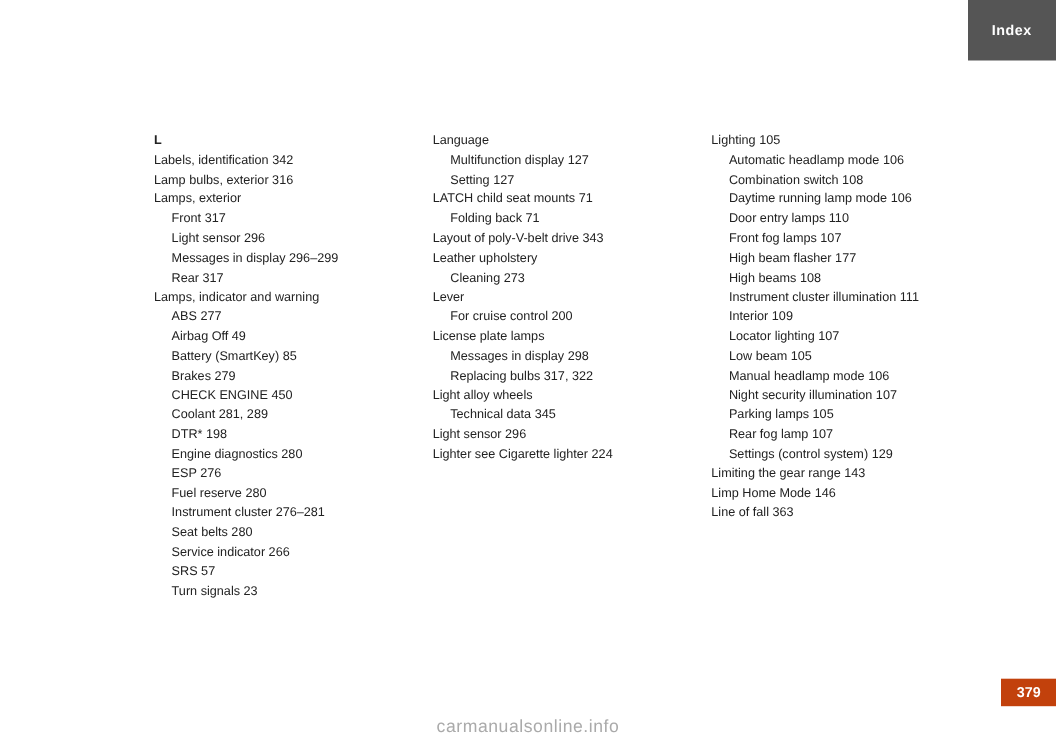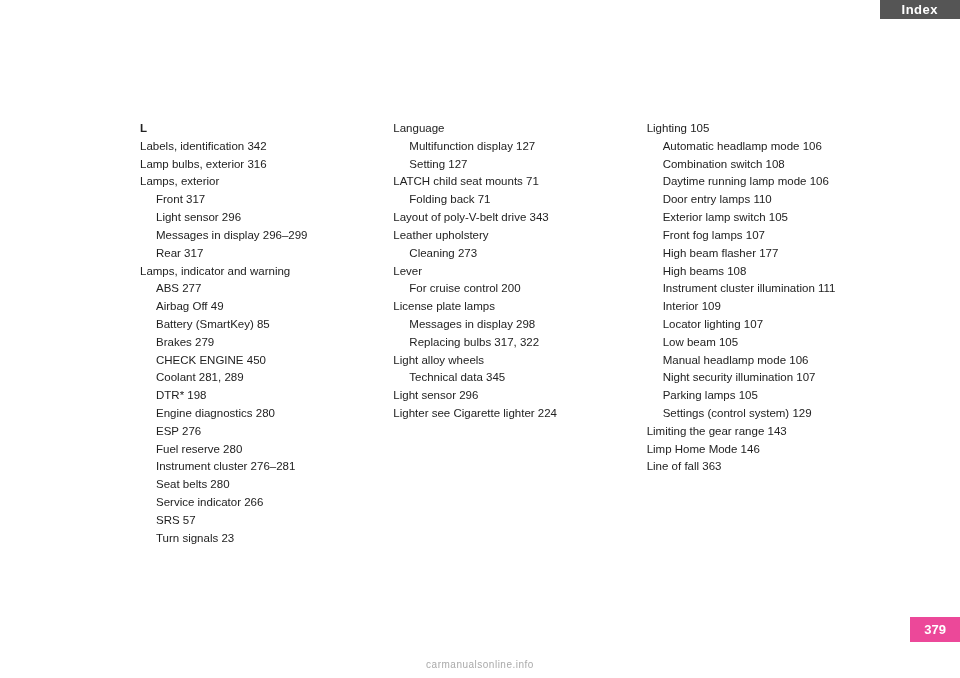--- a/index.html
+++ b/index.html
@@ -21,45 +21,45 @@
       background: #fff;
     }
 
     
     .index-tab {
       position: absolute;
       top: 0;
       right: 0;
       background: #555;
       color: #fff;
-      padding: 2px 22px;
+      padding: 20px 22px;
       font-size: 13px;
       font-weight: bold;
       letter-spacing: 0.5px;
     }
 
     
     .page-number {
       position: absolute;
       bottom: 36px;
       right: 0;
-      background: #ec4899;
+      background: #c2410c;
       color: #fff;
       padding: 5px 14px;
       font-size: 13px;
       font-weight: bold;
     }
 
     
     .watermark {
       position: absolute;
       bottom: 8px;
       left: 50%;
       transform: translateX(-50%);
-      font-size: 10px;
+      font-size: 16px;
       color: #aaa;
       letter-spacing: 0.5px;
     }
 
     
     .content {
       position: absolute;
       top: 120px;
       left: 140px;
       right: 60px;
@@ -142,31 +142,31 @@
         <div class="entry main-entry">Light sensor 296</div>
         <div class="entry main-entry">Lighter see Cigarette lighter 224</div>
       </div>
 
     <div class="column" id="col3-container">
         <div class="entry main-entry">Lighting 105</div>
         <div class="entry sub-entry">Automatic headlamp mode 106</div>
         <div class="entry sub-entry">Combination switch 108</div>
         <div class="entry sub-entry">Daytime running lamp mode 106</div>
         <div class="entry sub-entry">Door entry lamps 110</div>
-        <div class="entry sub-entry">Exterior lamp switch 105</div>
         <div class="entry sub-entry">Front fog lamps 107</div>
         <div class="entry sub-entry">High beam flasher 177</div>
         <div class="entry sub-entry">High beams 108</div>
         <div class="entry sub-entry">Instrument cluster illumination 111</div>
         <div class="entry sub-entry">Interior 109</div>
         <div class="entry sub-entry">Locator lighting 107</div>
         <div class="entry sub-entry">Low beam 105</div>
         <div class="entry sub-entry">Manual headlamp mode 106</div>
         <div class="entry sub-entry">Night security illumination 107</div>
         <div class="entry sub-entry">Parking lamps 105</div>
+        <div class="entry sub-entry">Rear fog lamp 107</div>
         <div class="entry sub-entry">Settings (control system) 129</div>
         <div class="entry main-entry">Limiting the gear range 143</div>
         <div class="entry main-entry">Limp Home Mode 146</div>
         <div class="entry main-entry">Line of fall 363</div>
       </div>
   </div>
 
   <div class="page-number">
     <span>379</span>
   </div>

